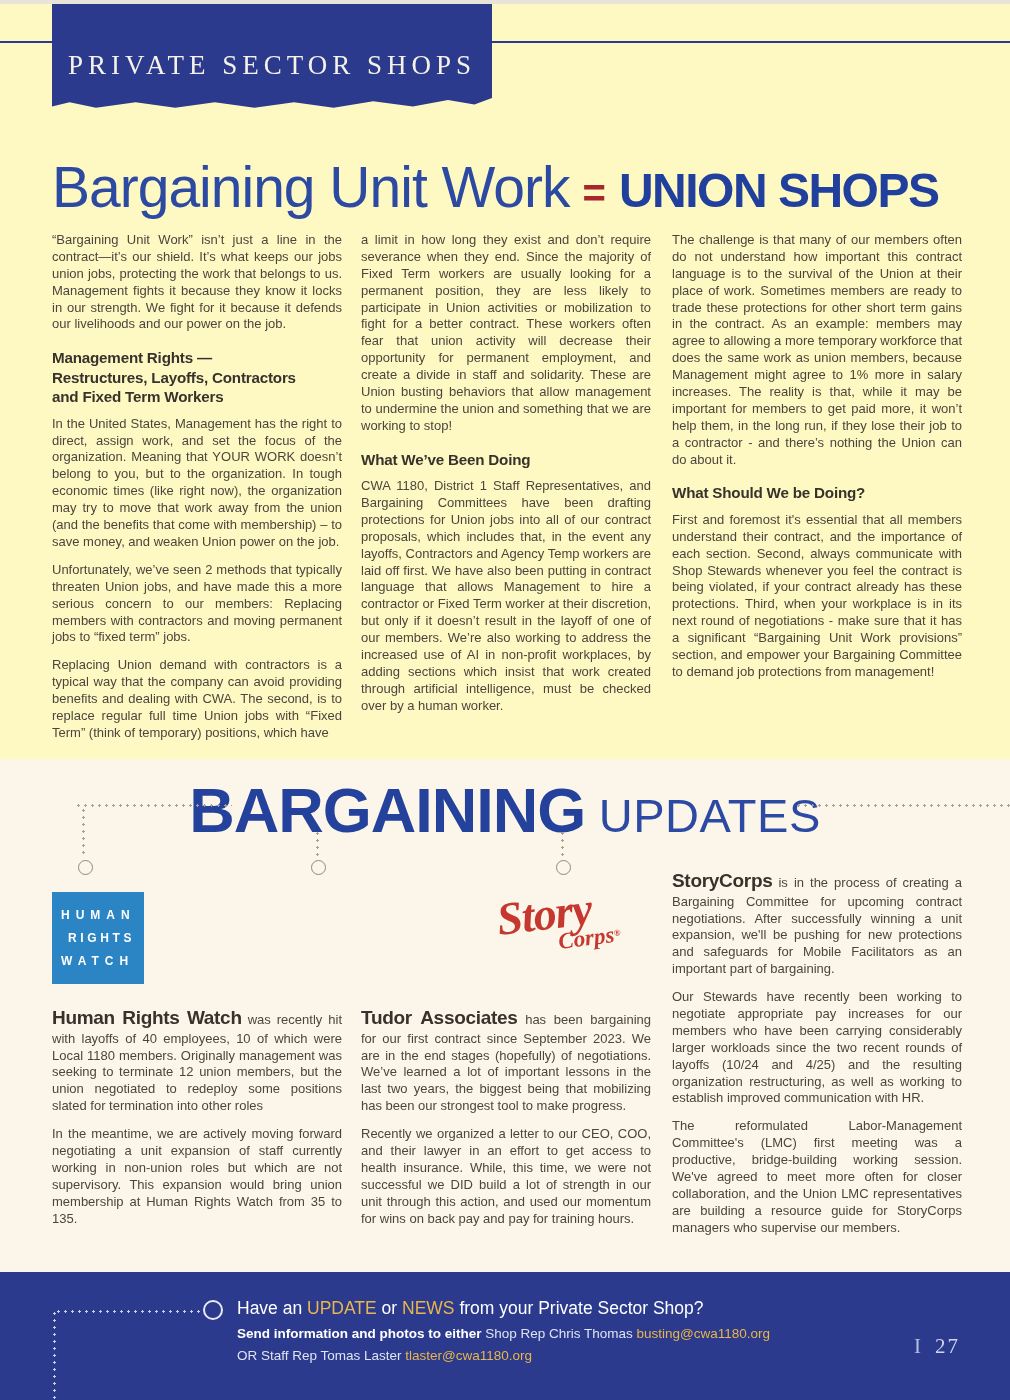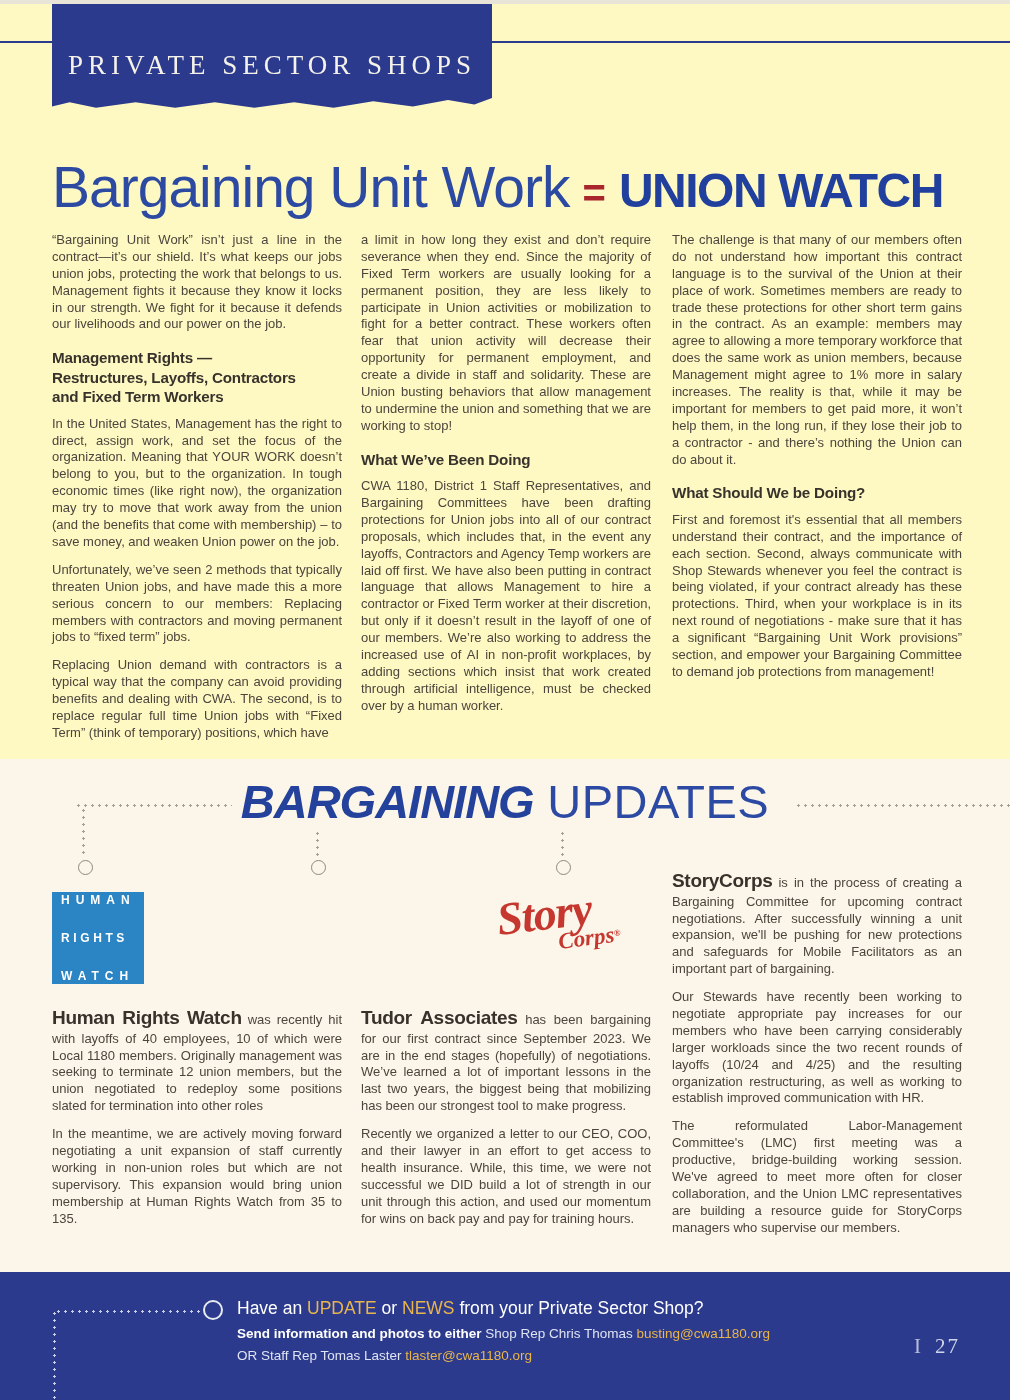--- a/index.html
+++ b/index.html
@@ -31,40 +31,40 @@
   .col { position:absolute; top:228px; width:290px; font-size:13px; line-height:1.3; text-align:justify; }
   .col-1 { left:52px; } .col-2 { left:361px; } .col-3 { left:672px; }
   .col p { margin:0 0 11px 0; }
   .subhead {
     font-size:15.2px; font-weight:700; color:#37322b; line-height:1.28;
     margin:15px 0 9px 0; text-align:left; white-space:pre-line; letter-spacing:-0.2px;
   }
 
   
   .updates-title { position:absolute; left:0; top:770px; width:1010px; text-align:center; white-space:nowrap; }
-  .ut-bold { font-size:47px; font-weight:800; color:#24429c; letter-spacing:-1px;font-style:italic; }
+  .ut-bold { font-size:63px; font-weight:800; color:#24429c; letter-spacing:-1px; }
   .ut-light { font-size:47px; font-weight:400; color:#2c4aa4; letter-spacing:0.5px; }
 
   .dot-h { position:absolute; height:3px; background-image:radial-gradient(circle,#a59f93 1.2px,transparent 1.4px); background-size:7px 3px; background-repeat:repeat-x; }
   .dot-v { position:absolute; width:3px; background-image:radial-gradient(circle,#a59f93 1.2px,transparent 1.4px); background-size:3px 7px; background-repeat:repeat-y; }
   .dh-left { left:75px; top:800px; width:157px; }
   .dh-right { left:795px; top:800px; width:215px; }
   .dv-1 { left:82px; top:803px; height:50px; }
   .dv-2 { left:316px; top:826px; height:27px; }
   .dv-3 { left:561px; top:826px; height:27px; }
   .marker { position:absolute; width:13px; height:13px; border:1.5px solid #8f897d; border-radius:50%; }
   .mk-1 { left:78px; top:856px; } .mk-2 { left:311px; top:856px; } .mk-3 { left:556px; top:856px; }
 
   
   .hrw-logo {
     position:absolute; left:52px; top:888px; width:92px; height:92px; background:#2b84c4;
-    display:flex; flex-direction:column; justify-content:center; gap:24px; padding:0 9px; box-sizing:border-box;
+    display:flex; flex-direction:column; justify-content:center; gap:9px; padding:0 9px; box-sizing:border-box;
   }
   .hrw-line { color:#fff; font-weight:700; font-size:12px; letter-spacing:6px; white-space:nowrap; }
-  .hrw-line.l2 { letter-spacing:3.6px; }
+  .hrw-line.l2 { letter-spacing:3.6px;text-align:right; }
   .tutor-logo { position:absolute; left:246px; top:893px; width:144px; text-align:center; color:#c0272d; font-family:"Liberation Serif", serif; }
   .tutor-mark { display:block; margin:0 auto 12px auto; }
   .tutor-n1 { font-size:17px; letter-spacing:7px; }
   .tutor-n2 { font-size:17px; letter-spacing:3px; margin-top:6px; }
   .story-logo { position:absolute; left:498px; top:886px; width:150px; color:#c5372f; font-family:"Liberation Serif", serif; font-style:italic; transform:rotate(-7deg); }
   .story-w1 { font-size:46px; font-weight:700; line-height:0.9; letter-spacing:-1px; }
   .story-w2 { font-size:23px; font-weight:700; margin:-4px 0 0 58px; }
   .story-reg { font-size:9px; font-style:normal; vertical-align:6px; }
 
   
@@ -96,21 +96,21 @@
   <div class="updates-bg"></div>
   <div class="topline"></div>
 
   <div class="ribbon">
     <span class="ribbon-text">PRIVATE SECTOR SHOPS</span>
   </div>
 
   <div class="headline">
     <span class="hl-light">Bargaining Unit Work</span>
     <span class="hl-eq">=</span>
-    <span class="hl-bold">UNION WATCH</span>
+    <span class="hl-bold">UNION SHOPS</span>
   </div>
 
   <div class="col col-1">
     <p>“Bargaining Unit Work” isn’t just a line in the contract—it’s our shield. It’s what keeps our jobs union jobs, protecting the work that belongs to us. Management fights it because they know it locks in our strength. We fight for it because it defends our livelihoods and our power on the job.</p>
     <div class="subhead">Management Rights —
 Restructures, Layoffs, Contractors
 and Fixed Term Workers</div>
     <p>In the United States, Management has the right to direct, assign work, and set the focus of the organization. Meaning that YOUR WORK doesn’t belong to you, but to the organization. In tough economic times (like right now), the organization may try to move that work away from the union (and the benefits that come with membership) – to save money, and weaken Union power on the job.</p>
     <p>Unfortunately, we’ve seen 2 methods that typically threaten Union jobs, and have made this a more serious concern to our members: Replacing members with contractors and moving permanent jobs to “fixed term” jobs.</p>
     <p>Replacing Union demand with contractors is a typical way that the company can avoid providing benefits and dealing with CWA. The second, is to replace regular full time Union jobs with “Fixed Term” (think of temporary) positions, which have</p>

